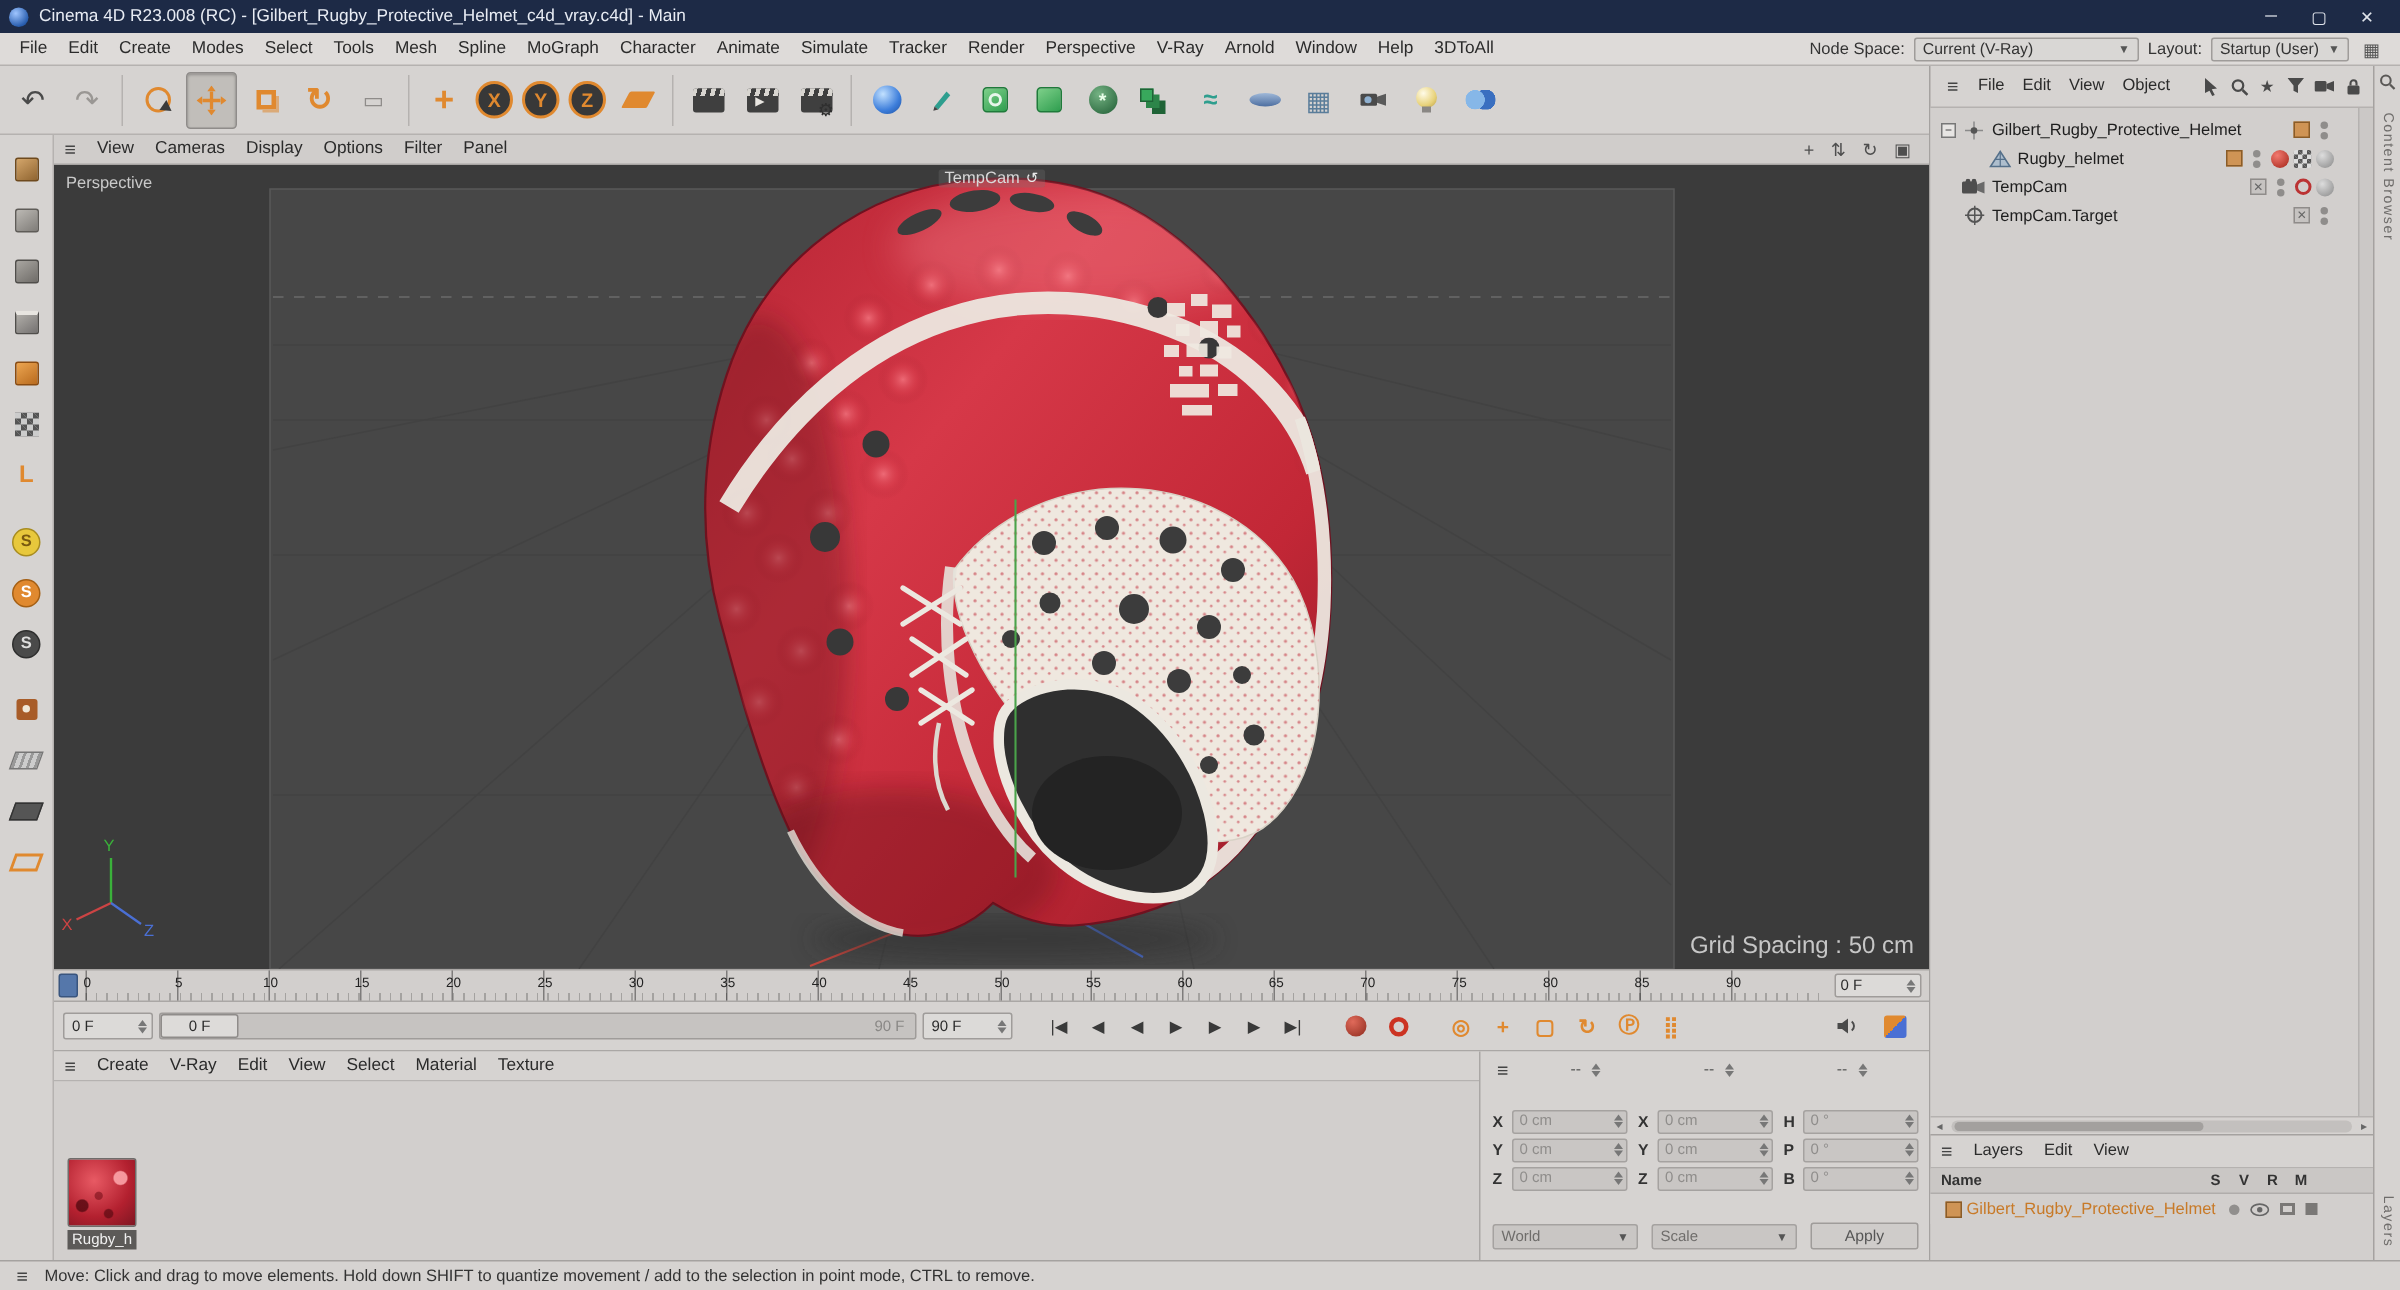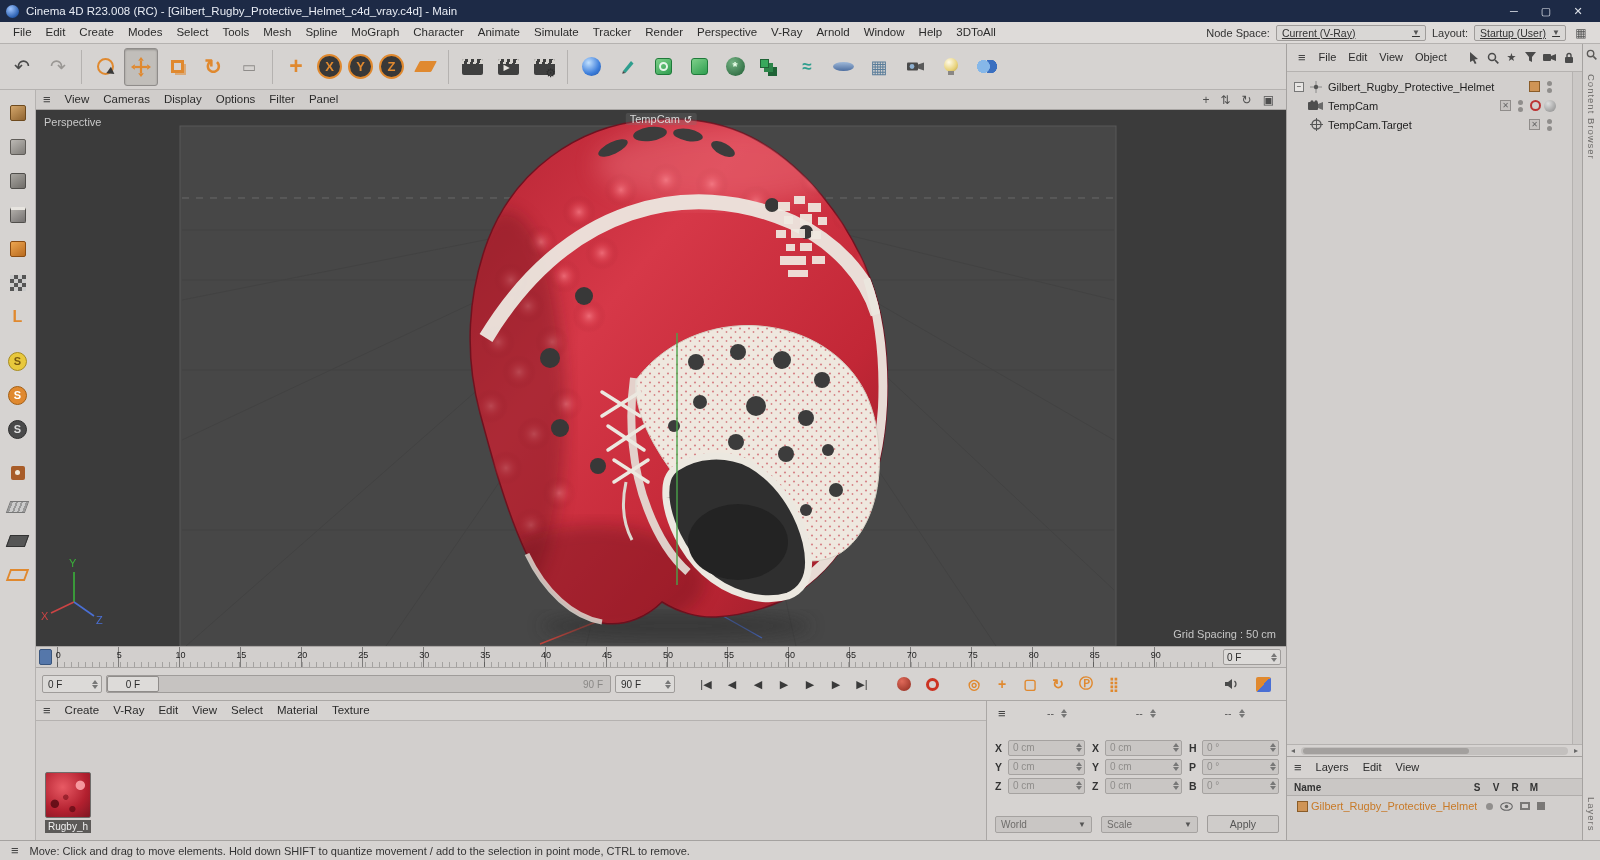--- a/index.html
+++ b/index.html
@@ -13,21 +13,21 @@
   .title { color:#e8ecf4; font-size:11.5px; margin-left:7px; }
   .winbtns { margin-left:auto; display:flex; }
   .wb { width:32px; height:22px; display:flex; align-items:center; justify-content:center; color:#dfe3ea; font-size:11px; }
 
   
   .menubar { height:22px; background:#dedbd9; border-bottom:1px solid #b5b2b0; display:flex; align-items:center; padding:0 6px; flex:0 0 auto; }
   .menus { display:flex; }
   .mi { padding:0 7px; line-height:21px; font-size:11.5px; color:#2b2b2b; white-space:nowrap; cursor:default; }
   .mb-right { margin-left:auto; display:flex; align-items:center; gap:6px; padding-right:4px; }
   .lbl { font-size:11px; color:#333; }
-  .dd { background:#d9d7d5; border:1px solid #9f9c9a; height:16px; font-size:10.5px; color:#333; display:flex; align-items:center; justify-content:space-between; padding:0 5px; border-radius:2px;text-decoration:underline; }
+  .dd { background:#d9d7d5; border:1px solid #9f9c9a; height:16px; font-size:10.5px; color:#333; display:flex; align-items:center; justify-content:space-between; padding:0 5px; border-radius:2px; }
   .dd.w150 { width:150px; } .dd.w112 { width:92px; }
   .caret { font-size:8px; color:#555; margin-left:6px; }
   .mbicon { width:18px; height:16px; display:flex; align-items:center; justify-content:center; color:#555; font-size:12px; }
 
   
   .main { flex:1 1 auto; display:flex; min-height:0; }
   .left-region { width:1286px; display:flex; flex-direction:column; min-width:0; }
   .right-region { width:296px; border-left:1px solid #a5a2a0; display:flex; flex-direction:column; background:#d6d3d1; }
   .far-strip { width:18px; border-left:1px solid #a5a2a0; background:#d6d3d1; display:flex; flex-direction:column; align-items:center; padding:5px 0 8px 0; }
 
@@ -85,21 +85,21 @@
   
   .viewport-col { flex:1 1 auto; display:flex; flex-direction:column; min-width:0; }
   .vp-menubar { height:20px; background:#d0cdcb; border-bottom:1px solid #a8a5a3; display:flex; align-items:center; font-size:11px; flex:0 0 auto; }
   .hamb { font-size:13px; color:#444; padding:0 7px; }
   .vp-nav { margin-left:auto; display:flex; gap:11px; padding-right:12px; color:#4e4e4e; font-size:12px; }
   .viewport { flex:1 1 auto; position:relative; background:#3b3b3b; overflow:hidden; min-height:0; }
   .vpsvg { position:absolute; inset:0; width:100%; height:100%; }
   .vp-label-persp { position:absolute; left:8px; top:6px; color:#c9c9c9; font-size:11px; }
   .vp-label-cam { position:absolute; left:50%; top:3px; transform:translateX(-50%); color:#d8d8d8; font-size:11px; background:rgba(120,120,120,.28); padding:0 4px; border-radius:2px; display:flex; align-items:center; gap:4px; }
   .camico { font-size:10px; color:#e8e8e8; }
-  .vp-grid { position:absolute; right:10px; bottom:6px; color:#c6c6c6; font-size:11px; }
+  .vp-grid { position:absolute; right:10px; bottom:6px; color:#c6c6c6; font-size:16px; }
 
   
   .ruler { height:22px; background:#d2cfcd; border-top:1px solid #aaa7a5; border-bottom:1px solid #aaa7a5; display:flex; align-items:stretch; flex:0 0 auto; }
   .marker { width:13px; background:#5577aa; border:1px solid #39557e; margin:2px 1px 2px 3px; border-radius:2px; flex:0 0 auto; }
   .ticks { display:flex; flex:1; position:relative; margin:0 8px 0 4px; background:repeating-linear-gradient(90deg, rgba(0,0,0,.22) 0 1px, transparent 1px 7px); background-size:100% 5px; background-position:left bottom; background-repeat:no-repeat; }
   .tick { flex:1; position:relative; border-left:1px solid rgba(0,0,0,.4); }
   .tick .tl { position:absolute; top:3px; left:0; transform:translateX(-45%); font-size:9px; color:#222; }
   .rfield { width:58px; display:flex; align-items:center; justify-content:space-between; background:#dcdad8; border:1px solid #9f9c9a; margin:2px 5px 2px 0; padding:0 3px; font-size:10px; border-radius:2px; flex:0 0 auto; }
   .spin { display:inline-flex; flex-direction:column; gap:1px; margin-left:3px; }
   .spin::before { content:""; border:3px solid transparent; border-bottom:4px solid #777; }
@@ -903,20 +903,38 @@
                 <circle cx="7" cy="7" r="2.2" fill="#555"></circle>
               </svg>
             </span>
           <span class="oname">Gilbert_Rugby_Protective_Helmet</span>
           <span class="lsq"></span>
           <span class="dots">
               <i></i>
               <i></i>
             </span>
         </div>
+        <div class="om-row child">
+          <span class="noexp"></span>
+          <span class="oicon">
+              <svg width="15" height="13" viewBox="0 0 15 13">
+                <path d="M1 12 L7.5 2 L14 12 Z" fill="#aebecd" stroke="#55708a" stroke-width="1"></path>
+                <path d="M7.5 2 V12 M4.2 7.2 H10.8" stroke="#55708a" stroke-width="0.8" fill="none"></path>
+              </svg>
+            </span>
+          <span class="oname">Rugby_helmet</span>
+          <span class="lsq"></span>
+          <span class="dots">
+              <i></i>
+              <i></i>
+            </span>
+          <span class="tag red"></span>
+          <span class="tag checkert"></span>
+          <span class="tag grayb"></span>
+        </div>
         <div class="om-row">
           <span class="noexp"></span>
           <span class="oicon">
               <svg width="16" height="11" viewBox="0 0 16 11">
                 <rect x="0" y="2" width="10" height="8" rx="1" fill="#4e4e4e"></rect>
                 <circle cx="4" cy="1.8" r="1.6" fill="#4e4e4e"></circle>
                 <circle cx="8" cy="1.8" r="1.6" fill="#4e4e4e"></circle>
                 <path d="M10 4 L15 2 V10 L10 8Z" fill="#6a6a6a"></path>
               </svg>
             </span>

